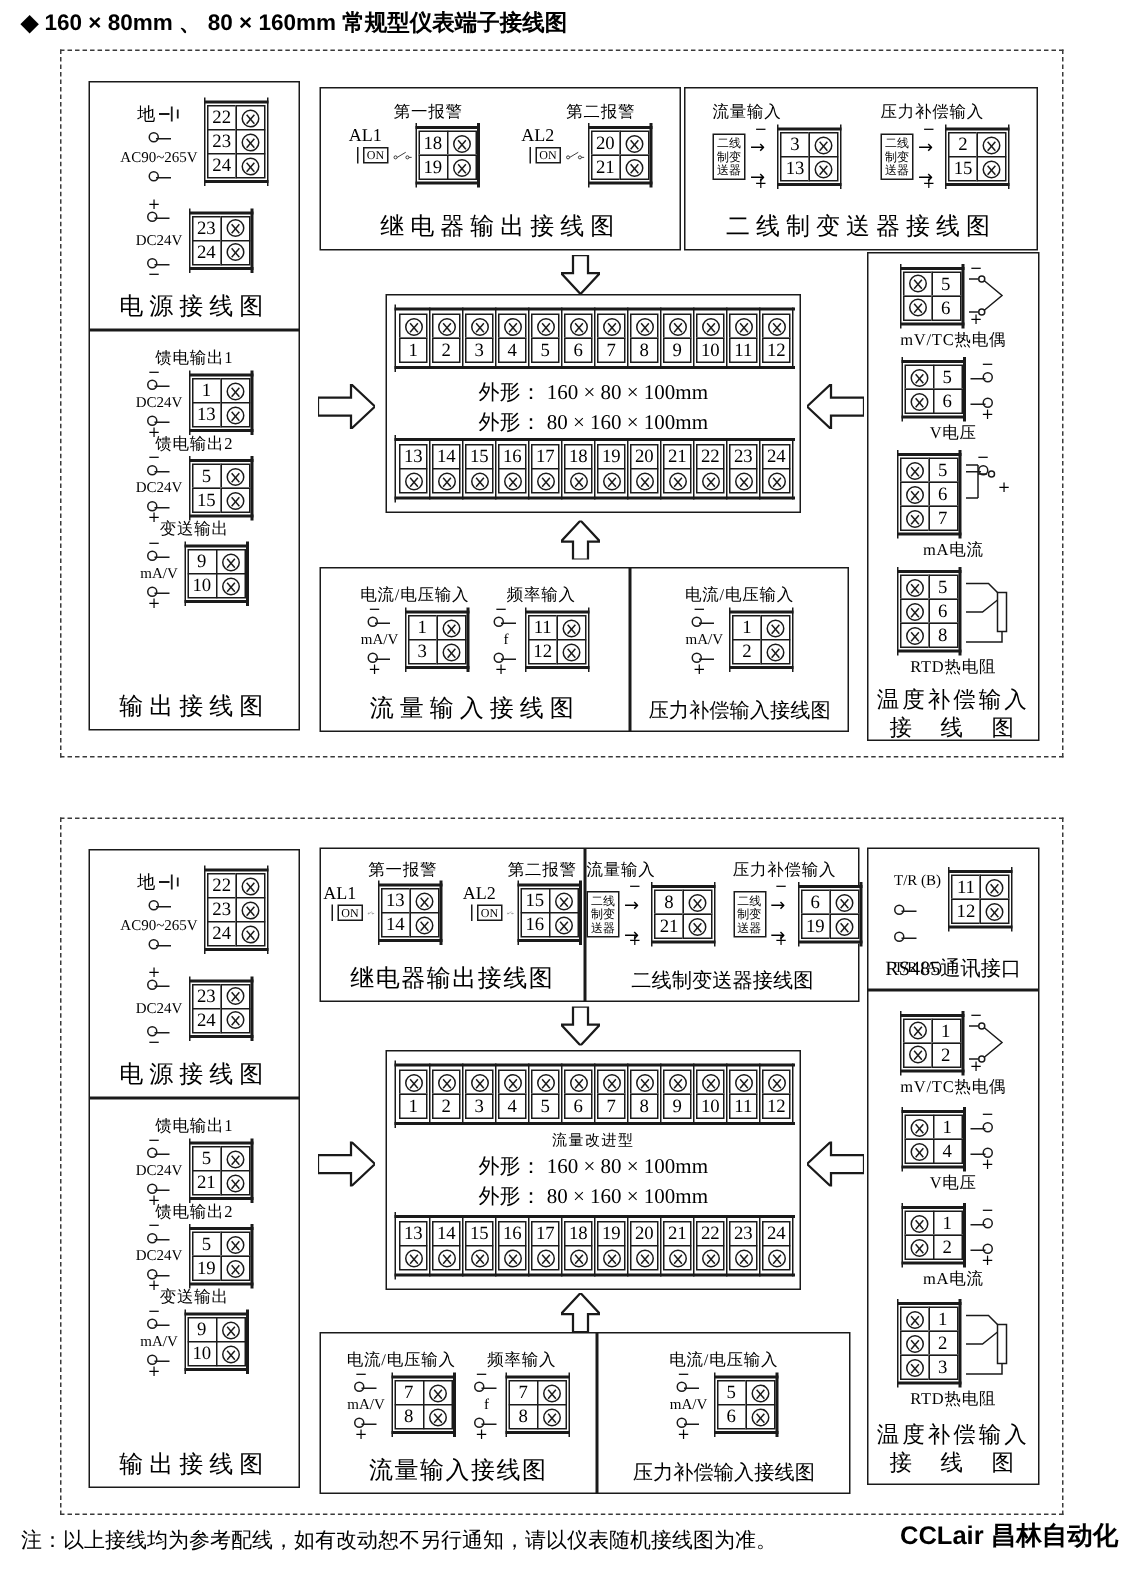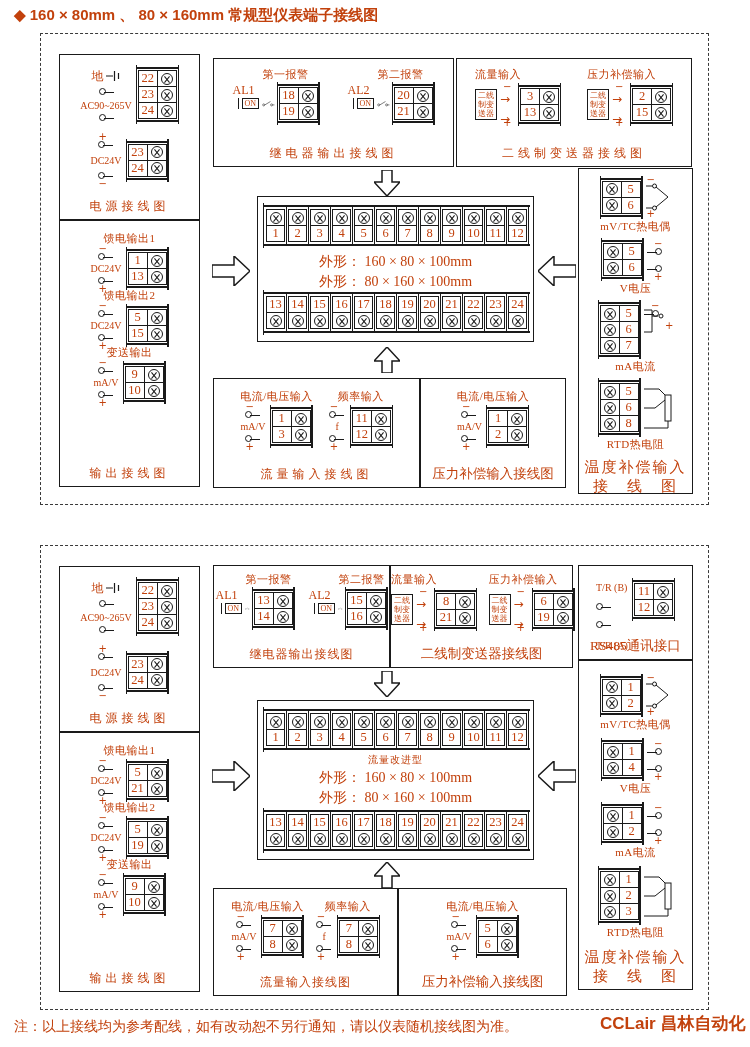--- a/index.html
+++ b/index.html
@@ -1,22 +1,22 @@
 <!DOCTYPE html>
 <html><head>
 <meta charset="utf-8">
 <style>
 *{box-sizing:border-box}
 body{margin:0;background:#fff}
 i{font-style:normal}
-.page{position:relative;width:750px;height:1047px;background:#fff;color:#c2410c;font-family:"Liberation Serif",serif;overflow:hidden}
+.page{position:relative;width:750px;height:1047px;background:#fff;color:#000000;font-family:"Liberation Serif",serif;overflow:hidden}
 .sec-title{position:absolute;font-family:"Liberation Sans",sans-serif;font-weight:700;font-size:15px;white-space:nowrap}
 .dash{position:absolute;border:1.4px dashed #3a3a3a}
 .box{position:absolute;border:1.5px solid #1a1a1a;background:#fff}
-.btitle{position:absolute;left:0;right:0;bottom:4px;text-align:center;font-size:12px;letter-spacing:4px;white-space:nowrap}
+.btitle{position:absolute;left:0;right:0;bottom:4px;text-align:center;font-size:16px;letter-spacing:4px;white-space:nowrap}
 .btitle.tight{letter-spacing:1px}
 .btitle.sm{font-size:13.5px;letter-spacing:0}
 .gname{font-size:11px;letter-spacing:.5px;white-space:nowrap}
 .slbl{font-size:10px;white-space:nowrap}
 .sgn{font-size:10px;line-height:1;font-family:"DejaVu Sans",sans-serif}
 .stub{display:inline-block;width:15px;height:7px;position:relative}
 .stub::before{content:"";position:absolute;left:0;bottom:1px;width:5px;height:5px;border:1px solid #1a1a1a;border-radius:50%}
 .stub::after{content:"";position:absolute;left:5px;right:0;bottom:3px;height:1px;background:#1a1a1a}
 .stub.m{transform:scaleX(-1)}
 .srow{position:relative;width:17px;height:9px;display:inline-block}

